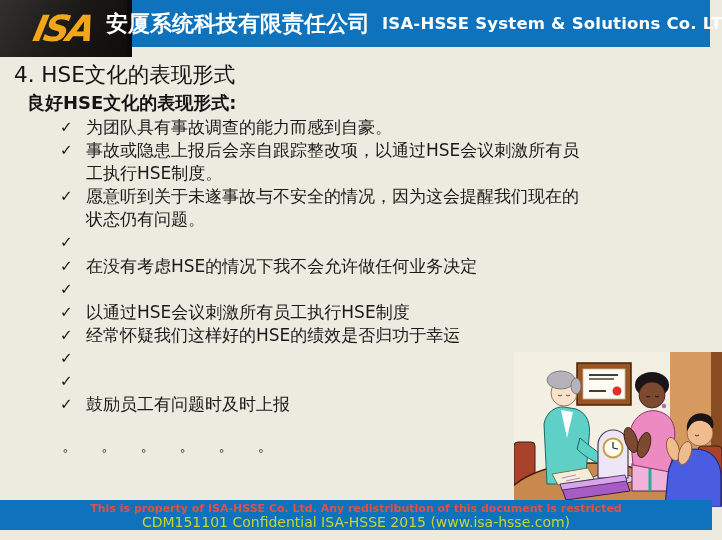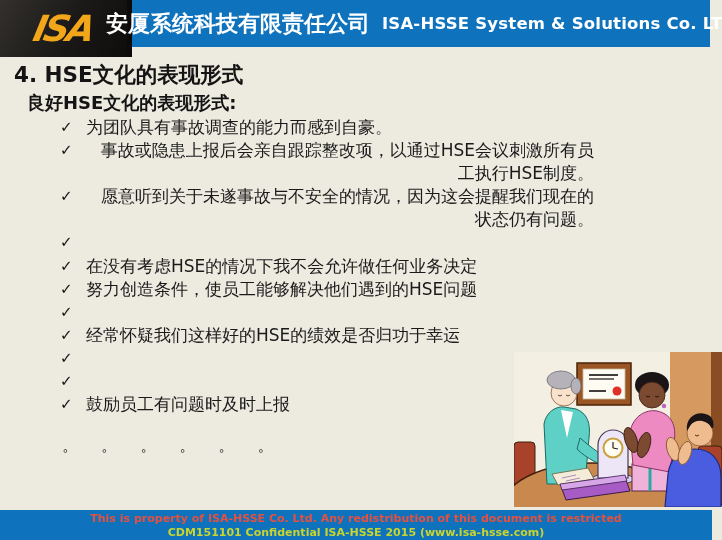--- a/index.html
+++ b/index.html
@@ -14,34 +14,34 @@
     border-right:5px solid #0c0b0a; }
   .logo { color:#F2A71B; font-weight:bold; font-style:italic; font-size:36px;
     letter-spacing:-3px; transform:skewX(-12deg); line-height:1; }
   .blue-bar { position:absolute; left:132px; top:0; width:578px; height:47px;
     background:#0E72BC; display:flex; align-items:center; justify-content:center;
     gap:12px; color:#ffffff; white-space:nowrap; }
   .company-cn { font-size:22px; font-weight:bold; }
   .company-en { font-size:16.5px; font-weight:bold; letter-spacing:0.2px; }
 
   
-  .title { position:absolute; left:14px; top:60px; font-size:21.5px; font-weight:bold; color:#141414; }
+  .title { position:absolute; left:14px; top:60px; font-size:21.5px; font-weight:normal; color:#141414; }
   .subtitle { position:absolute; left:27px; top:91px; font-size:18px; font-weight:bold; color:#141414; }
   .bullets { position:absolute; left:60px; top:116px; width:600px; list-style:none; }
   .bullets li { display:flex; gap:11px; font-size:17px; line-height:23.1px; color:#1a1a1a; }
   .check { flex:0 0 15px; font-weight:bold; font-size:15px; color:#111; }
-  .btext { max-width:508px;text-align:right; }
+  .btext { max-width:508px; }
   .ellipsis-row { position:absolute; left:62px; top:436px; font-size:16px;
     letter-spacing:9px; color:#1a1a1a; }
 
   
-  .footer { position:absolute; left:0; bottom:0; width:712px; height:30px;
+  .footer { position:absolute; left:0; bottom:10px; width:712px; height:30px;
     background:#0E72BC; text-align:center; overflow:hidden; }
   .footer-line1 { font-size:11px; font-weight:bold; color:#E45141; line-height:15px; margin-top:1px; }
-  .footer-line2 { font-size:11px; font-weight:bold; color:#C9D42E; line-height:13px; }
+  .footer-line2 { font-size:14px; font-weight:normal; color:#C9D42E; line-height:13px; }
   .footer-line2 a { color:#C9D42E; text-decoration:none; }
 
   
   .cartoon { position:absolute; right:0; bottom:33px; width:208px; height:155px; }
 </style>
 </head>
 <body>
 
 <div class="slide">
 
@@ -78,25 +78,25 @@
       <span class="check">✓</span>
     </li>
 
     <li>
       <span class="check">✓</span>
       <span class="btext">在没有考虑HSE的情况下我不会允许做任何业务决定</span>
     </li>
 
     <li>
       <span class="check">✓</span>
-      <span class="btext">努力创造条件，使员工能够解决他们遇到的HSE问题</span>
     </li>
 
     <li>
       <span class="check">✓</span>
+      <span class="btext">以通过HSE会议刺激所有员工执行HSE制度</span>
     </li>
 
     <li>
       <span class="check">✓</span>
       <span class="btext">经常怀疑我们这样好的HSE的绩效是否归功于幸运</span>
     </li>
 
     <li>
       <span class="check">✓</span>
     </li>

